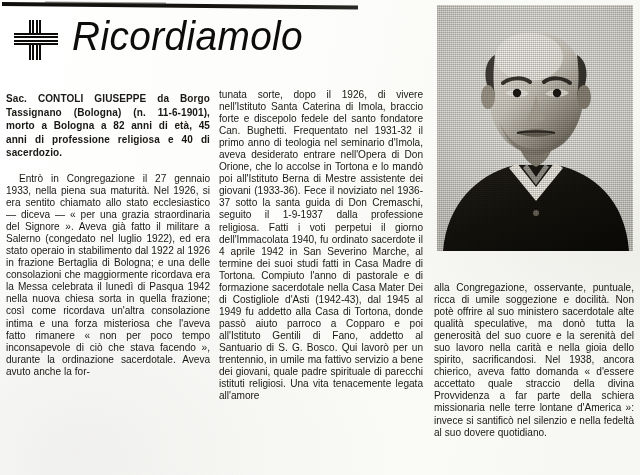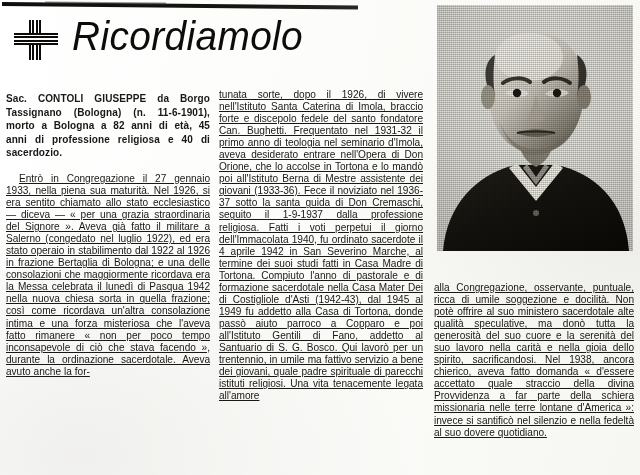--- a/index.html
+++ b/index.html
@@ -135,21 +135,20 @@
     font-size: 10px;
     line-height: 13.6px;
     letter-spacing: .1px;
     word-spacing: 1.4px;
     margin: 0 0 13px 0;
     text-align: justify;
   }
   .body-par {
     margin: 0;
     text-indent: 13px;
-    text-decoration: underline;
   }
   .col p.cont { text-indent: 0; }
 </style>
 </head>
 <body>
 
 <div class="page-scan"></div>
 
 <div class="top-rule"></div>
 

